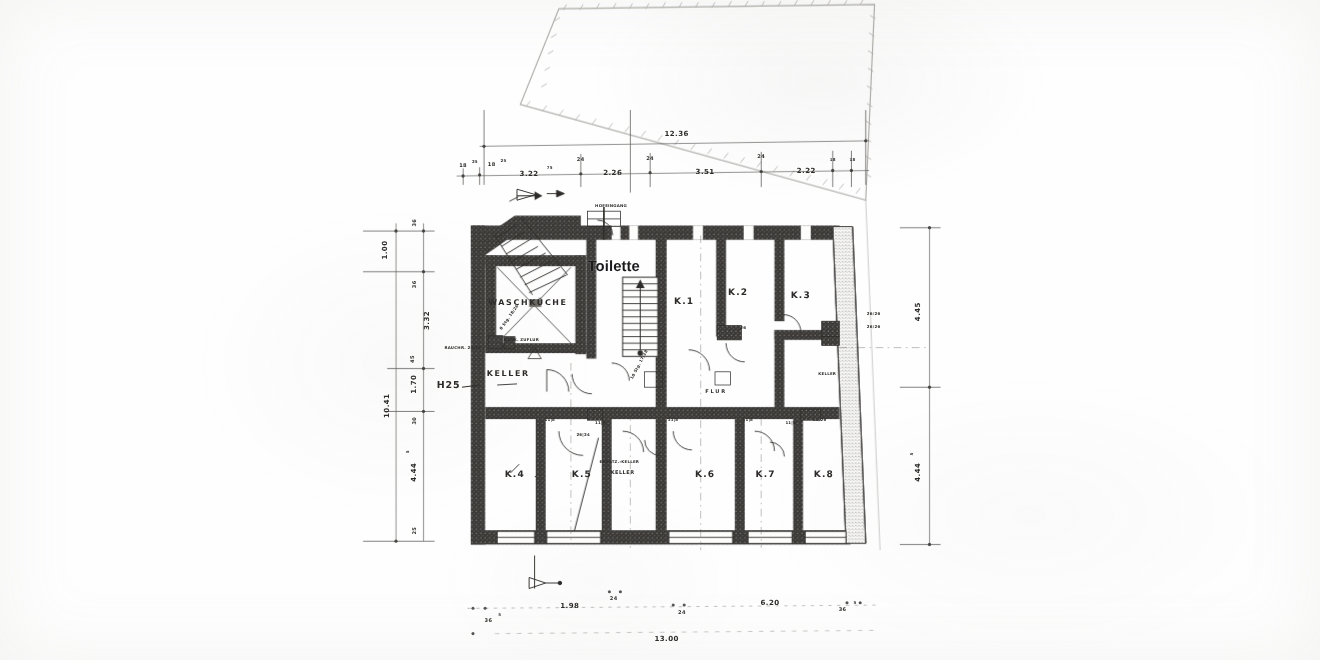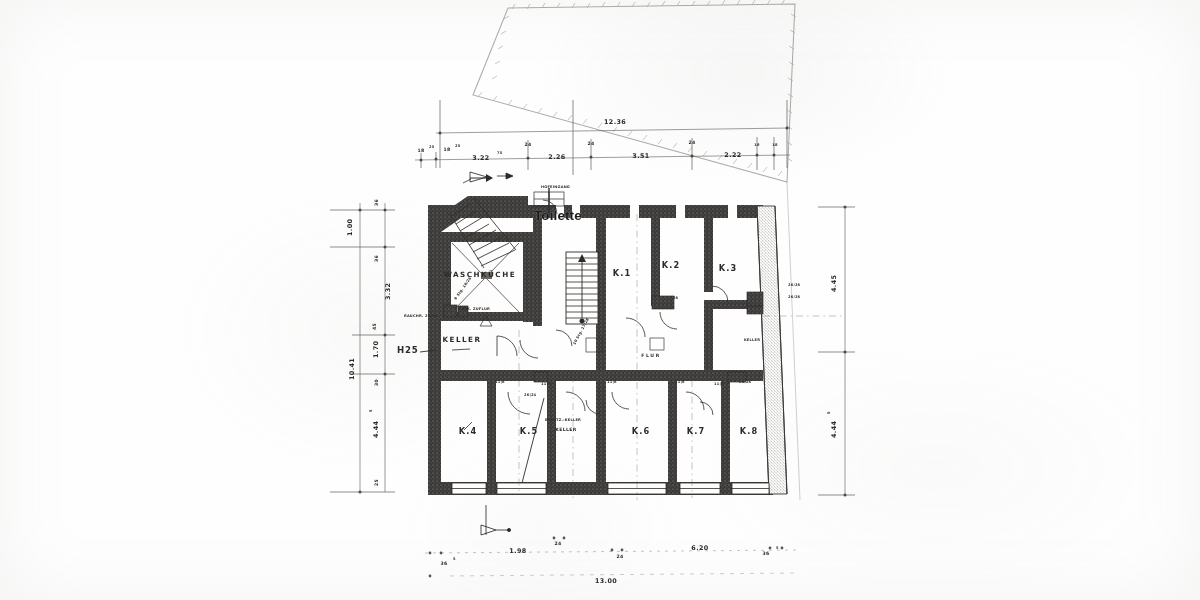--- a/index.html
+++ b/index.html
@@ -428,16 +428,16 @@
           <line x1="549" y1="188" x2="549" y2="218" stroke-width="1.4"></line>
         </g>
 
         <text class="hw hw-tiny" transform="translate(575,345) rotate(-62)">10 Stg. 17/28</text>
         <text class="hw hw-tiny" transform="translate(456,300) rotate(-55)">8 Stg. 18/26</text>
 
       </g>
     </svg>
   </div>
 
-  <div class="digital-label" style="left:534px; top:208px;">Toilette</div>
+  <div class="digital-label" style="left:534px; top:234px;">Toilette</div>
 
   <div class="vignette"></div>
 </div>
 
 </body></html>

